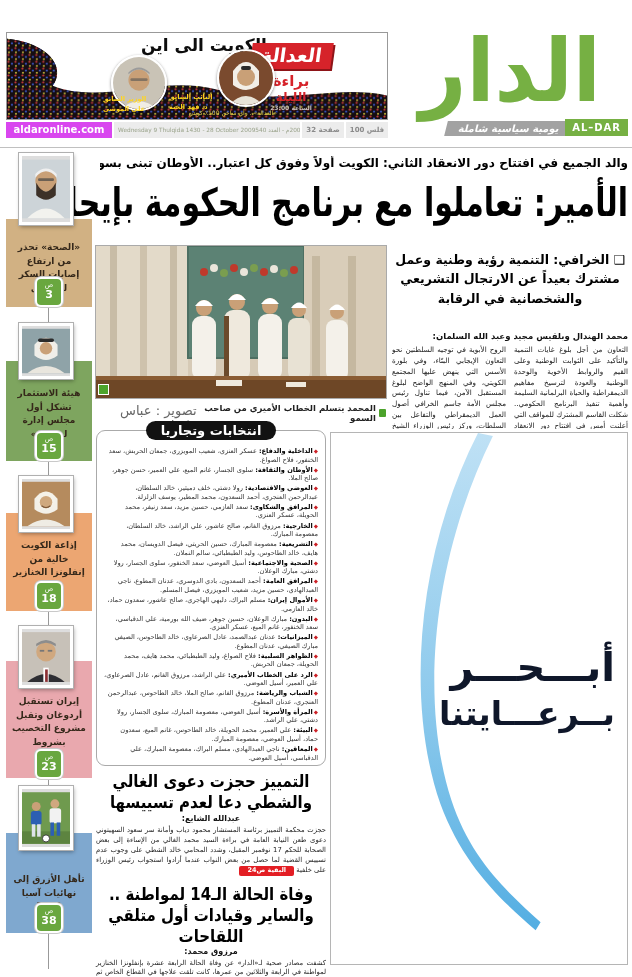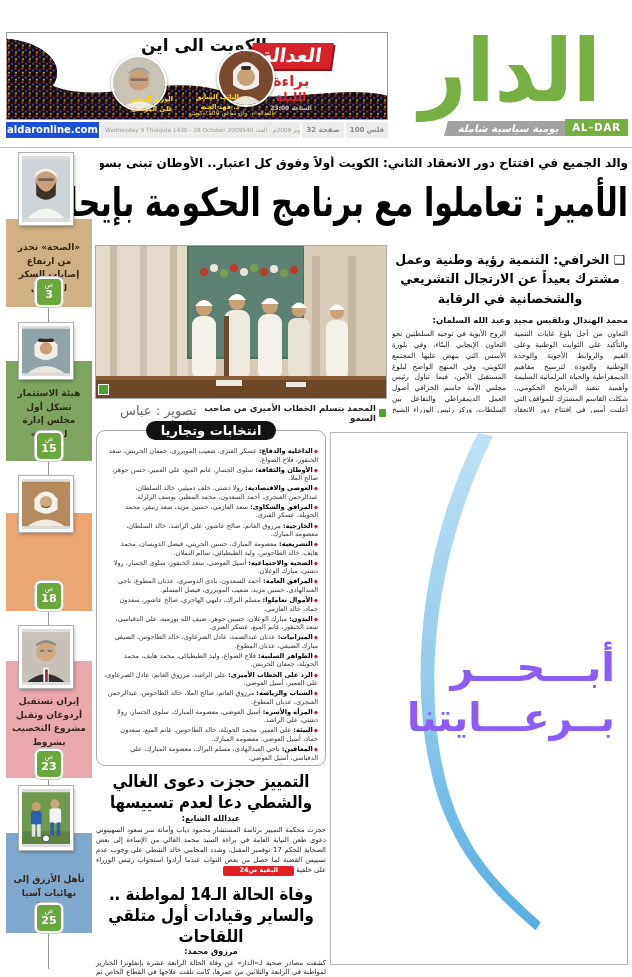--- a/index.html
+++ b/index.html
@@ -18,72 +18,72 @@
   .banner svg.wave{position:absolute;left:0;top:0;width:100%;height:100%}
   .banner-title{position:absolute;top:2px;right:78px;width:210px;text-align:center;font-size:17px;font-weight:bold;color:#0d0d0d;z-index:3}
   .adala{position:absolute;top:10px;right:44px;width:104px;text-align:center;z-index:3}
   .adala .box{display:inline-block;background:#d6232a;color:#fff;font-size:19px;font-weight:bold;padding:1px 10px 3px;transform:skewX(-8deg);box-shadow:2px 2px 0 #8e1418}
   .adala .show{color:#d6232a;font-size:15px;font-weight:bold;margin-top:3px}
   .adala .when{color:#d6232a;font-size:12px;font-weight:bold;letter-spacing:2px}
   .adala .time{color:#c7c2bd;font-size:6px;font-weight:bold}
   .gcircle{position:absolute;border-radius:50%;border:2px solid #fff;box-shadow:0 1px 3px rgba(0,0,0,.5);overflow:hidden;z-index:3}
   .gc-r{right:112px;top:16px;width:58px;height:58px}
   .gc-l{left:104px;top:22px;width:56px;height:56px}
-  .gcap{position:absolute;z-index:4;font-size:6.5px;font-weight:bold;color:#ffd51e;text-align:right;line-height:1.5;width:70px}
+  .gcap{position:absolute;z-index:4;font-size:6.5px;font-weight:bold;color:#ffd51e;text-align:left;line-height:1.5;width:70px}
   .gcap-r{right:148px;top:60px}
   .gcap-l{left:96px;top:62px}
   .banner-note{position:absolute;bottom:3px;right:110px;z-index:4;font-size:6px;color:#e8d44a;letter-spacing:.5px}
 
   
   .webbar{position:absolute;left:6px;top:122px;width:382px;height:16px;display:flex;direction:ltr;gap:2px}
-  .wb-site{width:93px;background:#1d4ed8;color:#fff;font-size:10px;font-weight:bold;text-align:center;line-height:16px}
+  .wb-site{width:106px;background:#d946ef;color:#fff;font-size:10px;font-weight:bold;text-align:center;line-height:16px}
   .wb-date{flex:1;background:#ececec;color:#9aa38b;font-size:5.8px;display:flex;align-items:center;justify-content:space-between;padding:0 4px;overflow:hidden;white-space:nowrap}
   .wb-sm{width:42px;background:#ececec;color:#8a8a8a;font-size:7px;font-weight:bold;text-align:center;line-height:16px;white-space:nowrap;overflow:hidden}
   .rule{position:absolute;left:0;top:147px;width:632px;border-top:1px solid #c0c0c0}
 
   
   .kicker{position:absolute;left:100px;top:156px;width:528px;font-size:12px;font-weight:bold;color:#000;text-align:center;white-space:nowrap;overflow:hidden}
   .headline{position:absolute;left:96px;top:180px;width:532px;font-size:30px;font-weight:bold;color:#000;text-align:center;letter-spacing:-1px;transform:scaleY(1.3);transform-origin:top center;white-space:nowrap}
   .photo{position:absolute;left:96px;top:246px;width:290px;height:152px;box-shadow:0 0 0 1px #aaa}
   .photo svg{display:block;width:100%;height:100%}
   .photo-chip{position:absolute;left:98px;top:384px;width:11px;height:11px;background:#4ca32b;border:1px solid #fff;z-index:2}
   .caption-row{position:absolute;left:96px;top:403px;width:290px;display:flex;justify-content:space-between;align-items:flex-start}
   .cap-main{font-size:8.5px;font-weight:bold;color:#222;display:flex;gap:3px;align-items:center}
   .cap-chip{width:8px;height:8px;background:#4ca32b;display:inline-block;border-radius:1px}
   .cap-credit{font-size:13px;color:#666}
 
   .lead-right{position:absolute;left:392px;top:250px;width:236px}
   .lead-bullet{font-size:12.5px;font-weight:bold;line-height:1.55;text-align:center;color:#000}
-  .lead-byline{margin-top:7px;font-size:8.5px;font-weight:bold;text-align:right;color:#111}
+  .lead-byline{margin-top:23px;font-size:8.5px;font-weight:bold;text-align:right;color:#111}
   .lead-cols{margin-top:4px;display:flex;gap:8px;height:84px;overflow:hidden}
   .lead-col{width:114px;font-size:7.2px;line-height:1.5;text-align:justify;color:#222}
-  .tag{display:inline-block;background:#e31e24;color:#fff;font-size:6.5px;font-weight:bold;padding:0 16px;border-radius:2px;line-height:1.5}
+  .tag{display:inline-block;background:#e31e24;color:#fff;font-size:6.5px;font-weight:bold;padding:0 8px;border-radius:2px;line-height:1.5}
 
   
   .com-box{position:absolute;left:96px;top:430px;width:230px;height:336px;border:1px solid #aaa;border-radius:9px;background:#fff;padding:16px 7px 4px;overflow:hidden}
   .com-title{position:absolute;left:146px;top:421px;width:130px;background:#121212;color:#fff;font-size:13px;font-weight:bold;text-align:center;border-radius:11px;padding:2px 0;z-index:2}
   .com-list{list-style:none;font-size:6.6px;line-height:1.3;color:#333;text-align:right}
   .com-list li{margin-bottom:1.5px}
   .cb{color:#cc2026;font-size:5.5px;margin-left:1px}
   .com-list b{color:#000}
 
   
   .article{position:absolute;left:96px;width:230px}
   .a1{top:771px}
   .a2{top:884px}
   .art-h{font-size:15px;font-weight:bold;line-height:1.28;text-align:center;color:#000;transform:scaleY(1.12);transform-origin:top center}
   .art-by{margin-top:5px;font-size:8px;font-weight:bold;text-align:center;color:#111}
   .art-body{margin-top:3px;font-size:6.8px;line-height:1.45;text-align:justify;color:#222}
 
   
   .adbox{position:absolute;left:330px;top:432px;width:298px;height:533px;border:1px solid #b5b5b5;background:#fff;overflow:hidden}
   .adbox svg{position:absolute;left:0;top:0;width:100%;height:100%}
-  .ad-text{position:absolute;top:208px;right:12px;width:164px;text-align:center;color:#8b5cf6;font-weight:bold;line-height:1.3;z-index:2}
+  .ad-text{position:absolute;top:208px;right:12px;width:164px;text-align:center;color:#0f172a;font-weight:bold;line-height:1.3;z-index:2}
   .ad-l1{font-size:40px}
-  .ad-l2{font-size:39px}
+  .ad-l2{font-size:33px}
 
   
   .sidebar{position:absolute;left:6px;top:153px;width:86px;height:822px}
   .sline{position:absolute;left:42px;top:6px;height:810px;border-left:1px solid #999}
   .spanel{position:absolute;left:0;width:86px;z-index:1}
   .p1{top:66px;height:88px;background:#d1b183}
   .p2{top:208px;height:100px;background:#7ea55f}
   .p3{top:360px;height:98px;background:#eca672}
   .p4{top:508px;height:117px;background:#e9a8ae}
   .p5{top:680px;height:100px;background:#7fa8cf}
@@ -249,21 +249,21 @@
   <div class="com-box">
     <ul class="com-list">
       <li><span class="cb">◆</span><b>الداخلية والدفاع:</b> <span>عسكر العنزي، شعيب المويزري، جمعان الحربش، سعد الخنفور، فلاح الصواغ.</span></li>
       <li><span class="cb">◆</span><b>الأوطان والثقافة:</b> <span>سلوى الجسار، غانم الميع، علي العمير، حسن جوهر، صالح الملا.</span></li>
       <li><span class="cb">◆</span><b>العوضي والاقتصادية:</b> <span>رولا دشتي، خلف دميثير، خالد السلطان، عبدالرحمن العنجري، أحمد السعدون، محمد المطير، يوسف الزلزلة.</span></li>
       <li><span class="cb">◆</span><b>المرافق والشكاوى:</b> <span>سعد العازمي، حسين مزيد، سعد زنيفر، محمد الحويلة، عسكر العنزي.</span></li>
       <li><span class="cb">◆</span><b>الخارجية:</b> <span>مرزوق الغانم، صالح عاشور، علي الراشد، خالد السلطان، معصومة المبارك.</span></li>
       <li><span class="cb">◆</span><b>التشريعية:</b> <span>معصومة المبارك، حسين الحريتي، فيصل الدويسان، محمد هايف، خالد الطاحوس، وليد الطبطبائي، سالم النملان.</span></li>
       <li><span class="cb">◆</span><b>الصحية والاجتماعية:</b> <span>أسيل العوضي، سعد الخنفور، سلوى الجسار، رولا دشتي، مبارك الوعلان.</span></li>
       <li><span class="cb">◆</span><b>المرافق العامة:</b> <span>أحمد السعدون، بادي الدوسري، عدنان المطوع، ناجي العبدالهادي، حسين مزيد، شعيب المويزري، فيصل المسلم.</span></li>
-      <li><span class="cb">◆</span><b>الأموال تعاملوا:</b> <span>مسلم البراك، دليهي الهاجري، صالح عاشور، سعدون حماد، خالد العازمي.</span></li>
+      <li><span class="cb">◆</span><b>الأموال إيران:</b> <span>مسلم البراك، دليهي الهاجري، صالح عاشور، سعدون حماد، خالد العازمي.</span></li>
       <li><span class="cb">◆</span><b>البدون:</b> <span>مبارك الوعلان، حسين جوهر، ضيف الله بورمية، علي الدقباسي، سعد الخنفور، غانم الميع، عسكر العنزي.</span></li>
       <li><span class="cb">◆</span><b>الميزانيات:</b> <span>عدنان عبدالصمد، عادل الصرعاوي، خالد الطاحوس، الصيفي مبارك الصيفي، عدنان المطوع.</span></li>
       <li><span class="cb">◆</span><b>الظواهر السلبية:</b> <span>فلاح الصواغ، وليد الطبطبائي، محمد هايف، محمد الحويلة، جمعان الحربش.</span></li>
       <li><span class="cb">◆</span><b>الرد على الخطاب الأميري:</b> <span>علي الراشد، مرزوق الغانم، عادل الصرعاوي، علي العمير، أسيل العوضي.</span></li>
       <li><span class="cb">◆</span><b>الشباب والرياضة:</b> <span>مرزوق الغانم، صالح الملا، خالد الطاحوس، عبدالرحمن العنجري، عدنان المطوع.</span></li>
       <li><span class="cb">◆</span><b>المرأة والأسرة:</b> <span>أسيل العوضي، معصومة المبارك، سلوى الجسار، رولا دشتي، علي الراشد.</span></li>
       <li><span class="cb">◆</span><b>البيئة:</b> <span>علي العمير، محمد الحويلة، خالد الطاحوس، غانم الميع، سعدون حماد، أسيل العوضي، معصومة المبارك.</span></li>
       <li><span class="cb">◆</span><b>المعاقين:</b> <span>ناجي العبدالهادي، مسلم البراك، معصومة المبارك، علي الدقباسي، أسيل العوضي.</span></li>
       <li><span class="cb">◆</span><b>الإسكان:</b> <span>أحمد السعدون، ناجي العبدالهادي، ضيف الله بورمية، محمد الحويلة، سعد زنيفر، فيصل المسلم، عدنان المطوع.</span></li>
 
@@ -367,20 +367,21 @@
           <circle cx="37" cy="13" r="5" fill="#d0a87f"></circle>
           <rect x="31" y="18" width="13" height="17" rx="3" fill="#f2f2f2"></rect>
           <rect x="32" y="34" width="4" height="15" fill="#2c5fb3"></rect>
           <rect x="39" y="34" width="4" height="15" fill="#2c5fb3"></rect>
           <circle cx="27" cy="52" r="4" fill="#fff" stroke="#333" stroke-width="1"></circle>
         </svg>
     </div>
 
     <div class="scap c1">«الصحة» تحذر من ارتفاع إصابات السكر للأطفال</div>
     <div class="scap c2">هيئة الاستثمار تشكل أول مجلس إدارة لـ«ذرية»</div>
+    <div class="scap c3">إذاعة الكويت خالية من إنفلونزا الخنازير</div>
     <div class="scap c4">إيران تستقبل أردوغان وتقبل مشروع التخصيب بشروط</div>
     <div class="scap c5">تأهل الأزرق إلى نهائيات آسيا 2010</div>
 
     <div class="sbadge b1">
         <span class="p">ص</span>
         <span class="n">3</span>
       </div>
     <div class="sbadge b2">
         <span class="p">ص</span>
         <span class="n">15</span>
@@ -388,17 +389,17 @@
     <div class="sbadge b3">
         <span class="p">ص</span>
         <span class="n">18</span>
       </div>
     <div class="sbadge b4">
         <span class="p">ص</span>
         <span class="n">23</span>
       </div>
     <div class="sbadge b5">
         <span class="p">ص</span>
-        <span class="n">25</span>
+        <span class="n">38</span>
       </div>
   </div>
 
 </div>
 
 </body></html>

